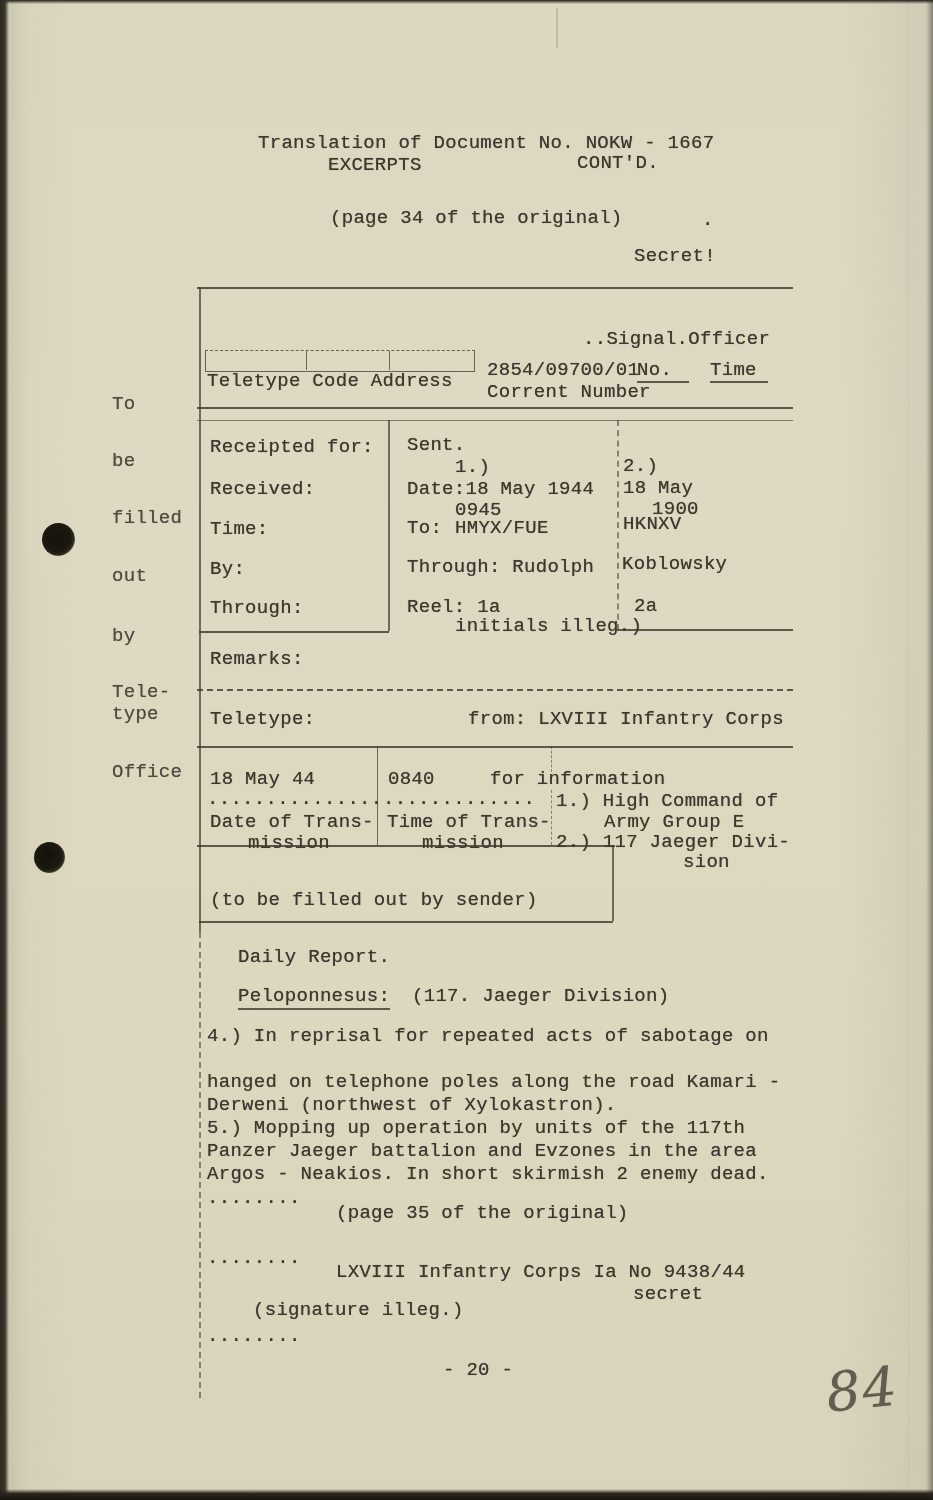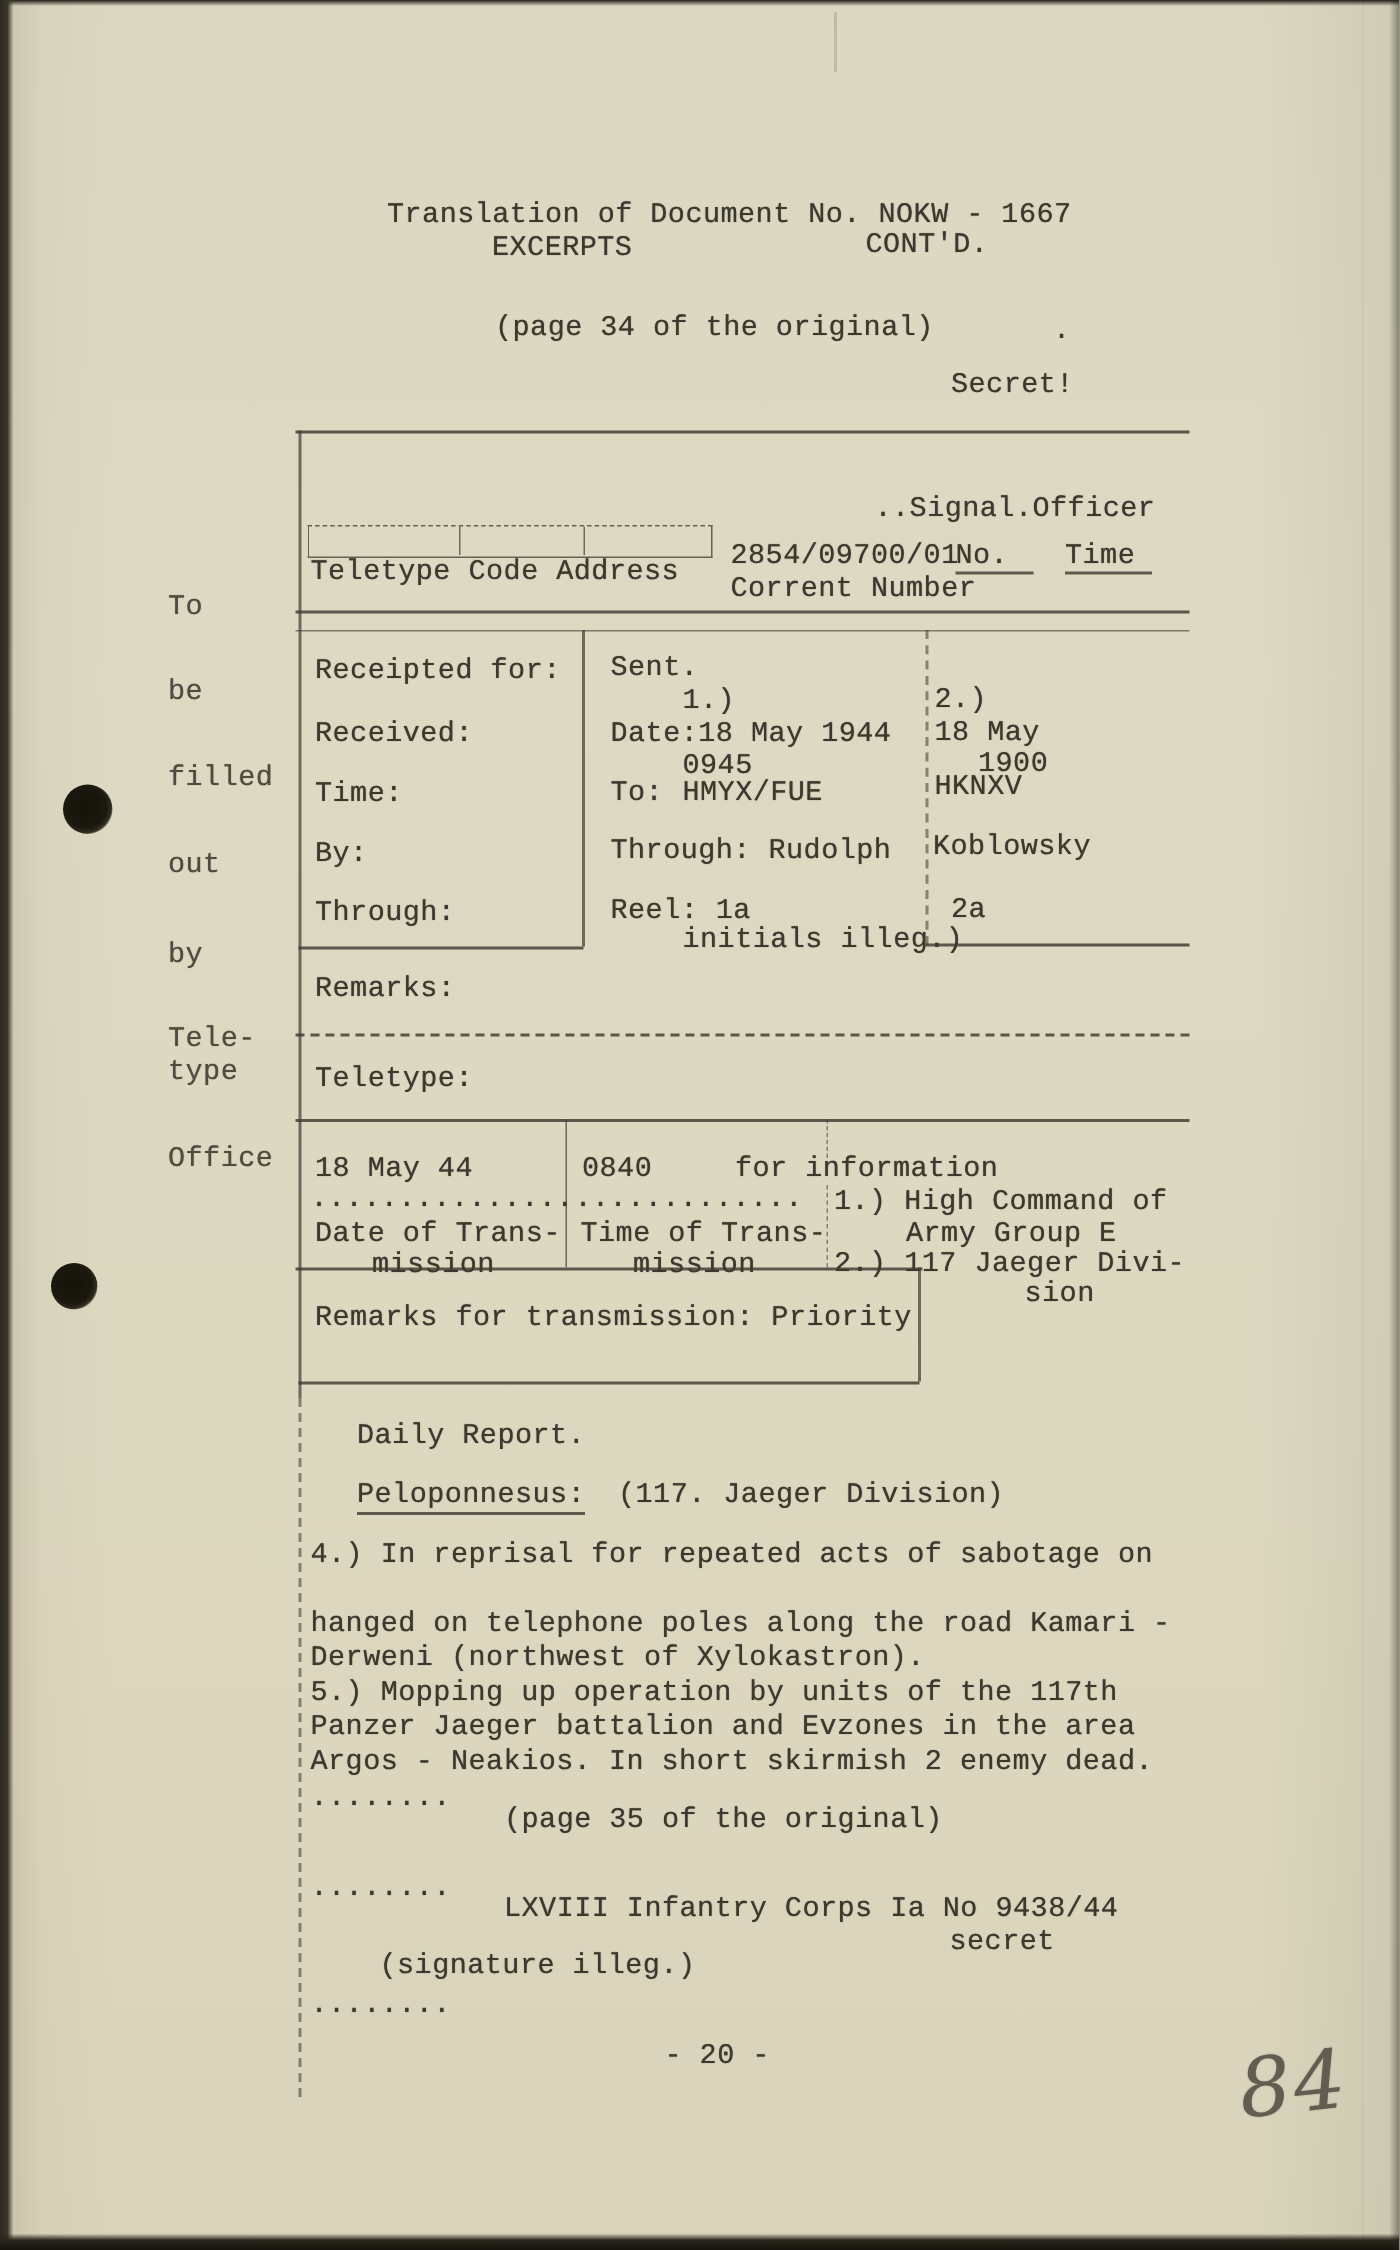--- a/index.html
+++ b/index.html
@@ -110,20 +110,21 @@
   <div class="t" style="left:407px;top:597px">Reel: 1a</div>
   <div class="t" style="left:634px;top:596px">2a</div>
   <div class="t" style="left:455px;top:616px">initials illeg.)</div>
   <div class="vr dash" style="left:617px;top:420px;height:210px"></div>
   <div class="hr" style="left:617px;top:629px;width:176px"></div>
 
   <div class="t" style="left:210px;top:649px">Remarks:</div>
   <div class="hr dash" style="left:197px;top:689px;width:596px"></div>
 
   <div class="t" style="left:210px;top:709px">Teletype:</div>
+  <div class="t" style="left:468px;top:709px">from: LXVIII Infantry Corps</div>
   <div class="hr" style="left:197px;top:746px;width:596px"></div>
 
   <div class="vr" style="left:377px;top:746px;height:99px;border-left-width:1.5px"></div>
   <div class="vr dash" style="left:551px;top:746px;height:26px;border-left-width:1.5px"></div>
   <div class="vr dash" style="left:551px;top:790px;height:55px;border-left-width:1.5px"></div>
 
   <div class="t" style="left:210px;top:769px">18 May 44</div>
   <div class="t" style="left:207px;top:789px">...............</div>
   <div class="t" style="left:210px;top:812px">Date of Trans-</div>
   <div class="t" style="left:248px;top:833px">mission</div>
@@ -135,21 +136,21 @@
 
   <div class="t" style="left:490px;top:769px">for information</div>
   <div class="t" style="left:556px;top:791px">1.) High Command of</div>
   <div class="t" style="left:604px;top:812px">Army Group E</div>
   <div class="t" style="left:556px;top:832px">2.) 117 Jaeger Divi-</div>
   <div class="t" style="left:683px;top:852px">sion</div>
 
   <div class="hr" style="left:197px;top:845px;width:418px"></div>
   <div class="vr" style="left:612px;top:845px;height:76px"></div>
   <div class="hr" style="left:199px;top:921px;width:414px"></div>
-  <div class="t" style="left:210px;top:868px">Remarks for transmission: Priority</div>
+  <div class="t" style="left:210px;top:890px">(to be filled out by sender)</div>
 
   <div class="t" style="left:238px;top:947px">Daily Report.</div>
   <div class="t" style="left:238px;top:986px"><span class="ul">Peloponnesus:</span></div>
   <div class="t" style="left:412px;top:986px">(117. Jaeger Division)</div>
 
   <div class="t" style="left:207px;top:1026px">4.) In reprisal for repeated acts of sabotage on</div>
   <div class="t" style="left:207px;top:1095px">Derweni (northwest of Xylokastron).</div>
   <div class="t" style="left:207px;top:1072px">hanged on telephone poles along the road Kamari -</div>
   <div class="t" style="left:207px;top:1118px">5.) Mopping up operation by units of the 117th</div>
   <div class="t" style="left:207px;top:1141px">Panzer Jaeger battalion and Evzones in the area</div>

